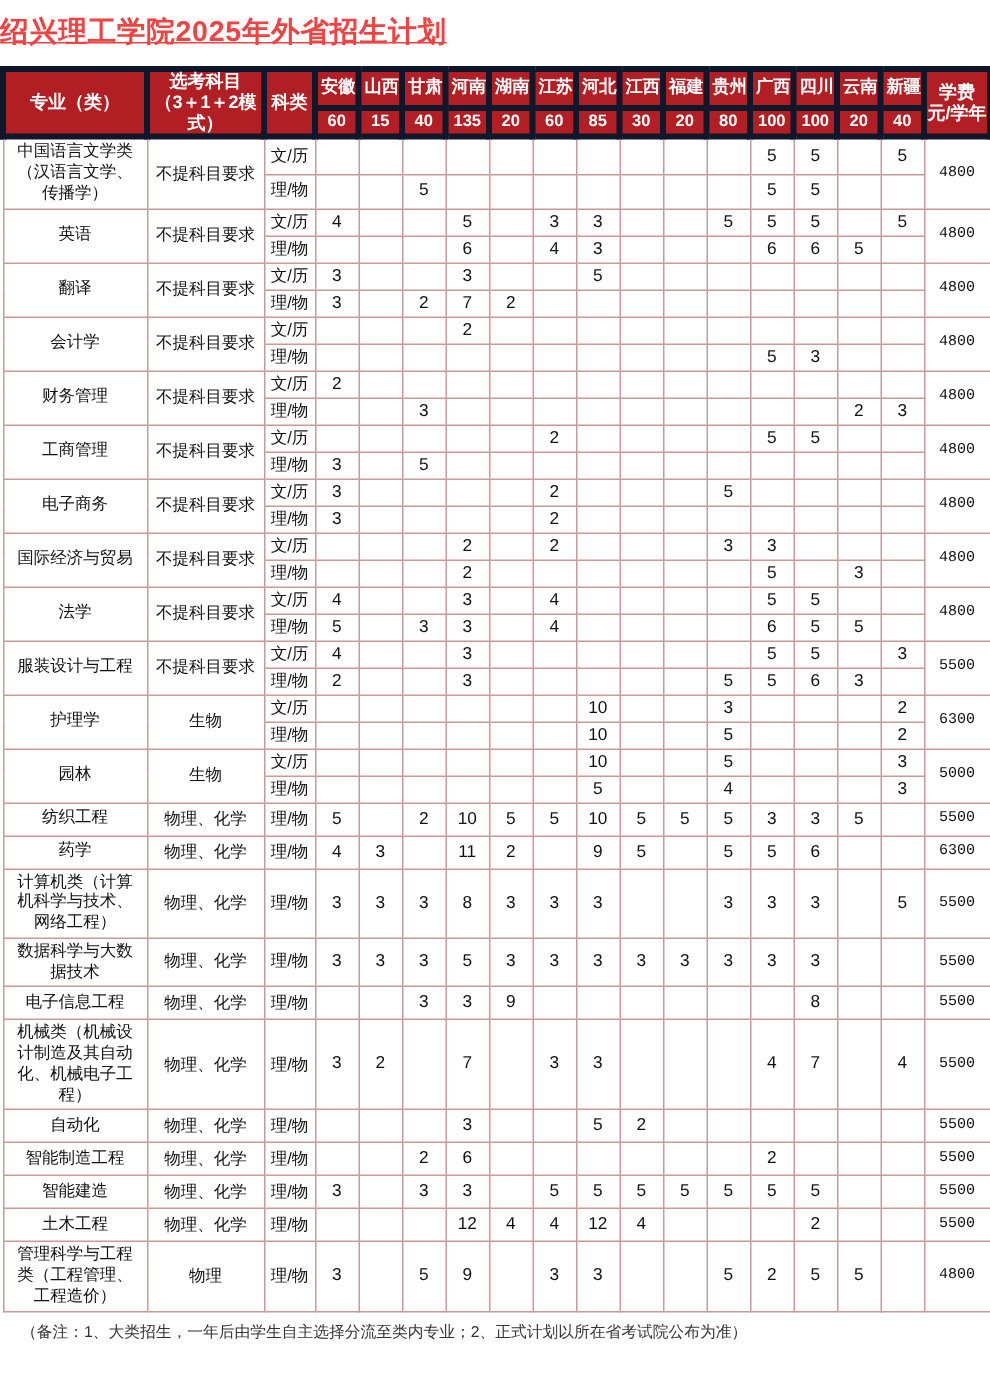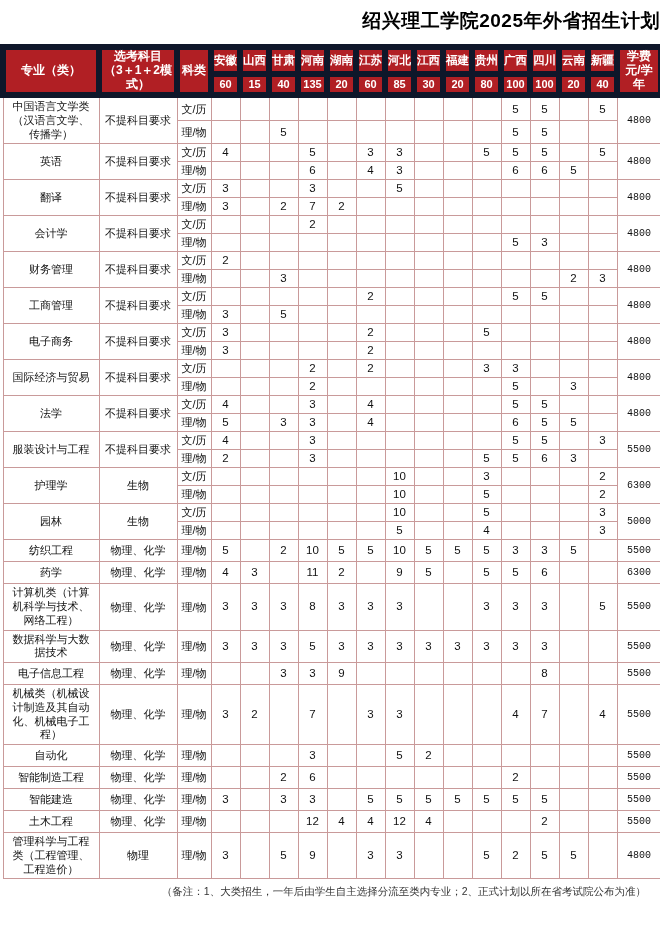--- a/index.html
+++ b/index.html
@@ -1,63 +1,64 @@
 <!DOCTYPE html>
 <html><head>
 <meta charset="utf-8">
 <style>
   html,body{margin:0;padding:0;background:#ffffff;}
   body{width:660px;height:927px;font-family:"Liberation Sans","DejaVu Sans",sans-serif;color:#111;}
   #title{
-    text-align:right;
+    text-align:left;
     font-size:19px;
     font-weight:bold;
-    color:#000000;
+    color:#ef4444;
     padding:8px 0 10px 0;
     letter-spacing:0.5px;
+    text-decoration:underline;
   }
   table{
     border-collapse:collapse;
     width:632px;
     margin:0 auto;
     table-layout:fixed;
   }
   th,td{
     border:1px solid #c99a9a;
     font-size:11px;
     text-align:center;
     vertical-align:middle;
     padding:0;
     height:17px;
     line-height:1.15;
   }
   thead th{
     background:#b11f24;
     color:#ffffff;
-    border:6px solid #0f172a;
+    border:4px solid #0f172a;
     font-weight:bold;
   }
   thead th.hdr-main{font-size:12px;}
   thead th.prov{font-size:11.5px;padding:2px 0;text-align:right;}
   thead th.quota{font-size:11px;height:15px;}
   td.major{
     font-size:11px;
     padding:2px 8px;
     line-height:1.25;
   }
   td.subject{font-size:11px;}
   td.kelei{font-size:11px;margin-left:12px;}
   td.fee{font-size:10px;font-family:Liberation Mono, monospace;}
   td.num{font-size:11.5px;}
   .note{
     width:632px;
     margin:6px auto 0 auto;
     font-size:10.5px;
     color:#333;
-    text-align:right;
+    text-align:left;
   }
   colgroup col.c-major{width:96px;}
   colgroup col.c-subject{width:78px;}
   colgroup col.c-kelei{width:34px;}
   colgroup col.c-prov{width:29px;}
   colgroup col.c-fee{width:44px;}
 </style>
 </head>
 <body>
 

